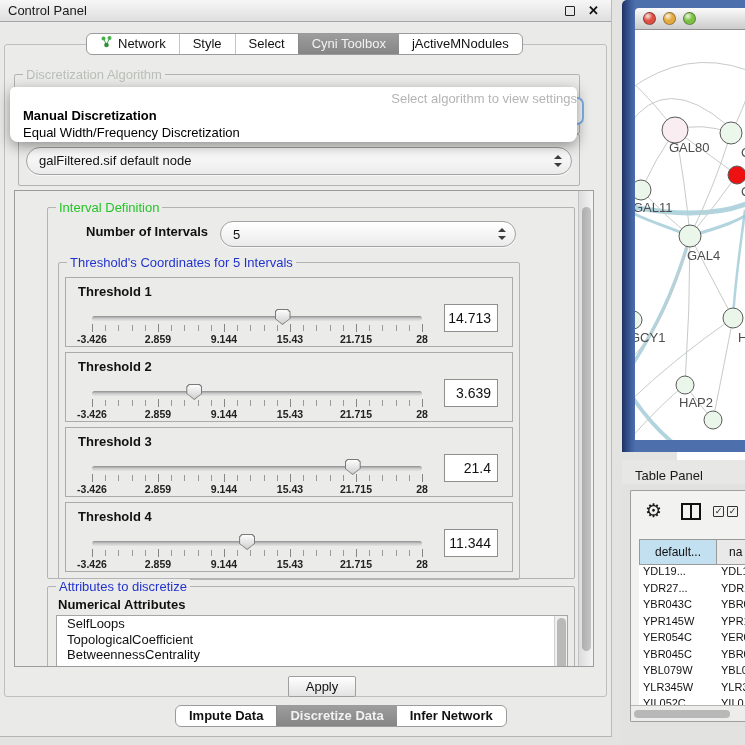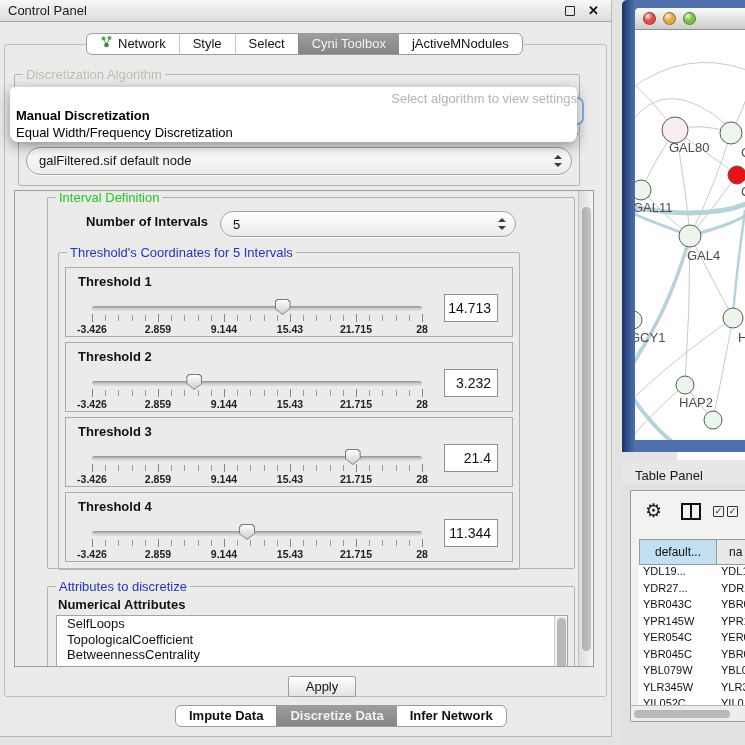--- a/index.html
+++ b/index.html
@@ -52,21 +52,21 @@
     border-right:4px solid transparent;}
   .spin i.up{top:0;border-bottom:4px solid #3c3c3c;}
   .spin i.dn{bottom:0;border-top:4px solid #3c3c3c;}
 
   
   .combo-fragment{position:absolute;left:556px;top:97px;width:28px;height:28px;
     border:2.5px solid #7db0e8;border-radius:7px;background:#f6f6f6;z-index:2;}
   .algo-popup{position:absolute;left:10px;top:87px;width:567px;height:55px;background:#fff;
     border-radius:5px 5px 8px 8px;box-shadow:0 4px 14px rgba(0,0,0,.4);z-index:8;padding-top:3px;}
   .algo-popup .ph{text-align:right;color:#b4b4b4;font-size:13px;height:17px;line-height:17px;}
-  .algo-popup .opt{padding-left:6px;font-size:13px;line-height:17px;color:#000;}
+  .algo-popup .opt{padding-left:13px;font-size:13px;line-height:17px;color:#000;}
   .algo-popup .opt.bold{font-weight:bold;}
 
   
   .viewport{position:absolute;left:14px;top:190px;width:580px;height:477px;
     border:1px solid #9c9c9c;background:#ebebe9;overflow:hidden;}
   .vtrack{position:absolute;right:0;top:0;bottom:0;width:15px;
     background:linear-gradient(90deg,#dcdcdc,#f4f4f4);border-left:1px solid #c2c2c2;}
   .vthumb{position:absolute;left:2.5px;top:16px;width:9px;height:444px;border-radius:5px;
     background:linear-gradient(90deg,#adadad,#c4c4c4);}
 
@@ -197,21 +197,21 @@
     <div class="mac-combo" style="left:26px;top:147px;width:546px;height:28px;">
       <span class="val">galFiltered.sif default node</span>
       <span class="spin">
           <i class="up"></i>
           <i class="dn"></i>
         </span>
     </div>
 
     <div class="viewport">
 
-      <div class="group" style="left:32px;top:6px;width:528px;height:372px;">
+      <div class="group" style="left:32px;top:16px;width:528px;height:372px;">
         <span class="group-title green">Interval Definition</span>
 
         <span class="bold-label" style="left:38px;top:16px;">Number of Intervals</span>
         <div class="mac-combo" style="left:172px;top:13px;width:296px;height:26px;">
           <span class="val">5</span>
           <span class="spin">
               <i class="up"></i>
               <i class="dn"></i>
             </span>
         </div>
@@ -263,21 +263,21 @@
                   <i style="left: 100%;"></i>
                 </div>
       <div class="scale">
                   <span style="left: 0%;">-3.426</span>
                   <span style="left: 20%;">2.859</span>
                   <span style="left: 40%;">9.144</span>
                   <span style="left: 60%;">15.43</span>
                   <span style="left: 80%;">21.715</span>
                   <span style="left: 100%;">28</span>
                 </div>
-      <div class="value-box">3.232</div>
+      <div class="value-box">3.639</div>
     </div>
 
     <div class="thr-box" style="top: 164px;">
       <span class="thr-label">Threshold 3</span>
       <div class="track"></div>
       <div class="thumb" style="left: 278.7px;">
                   <i class="o"></i>
                   <i class="in"></i>
                 </div>
       <div class="ticks"></div>

